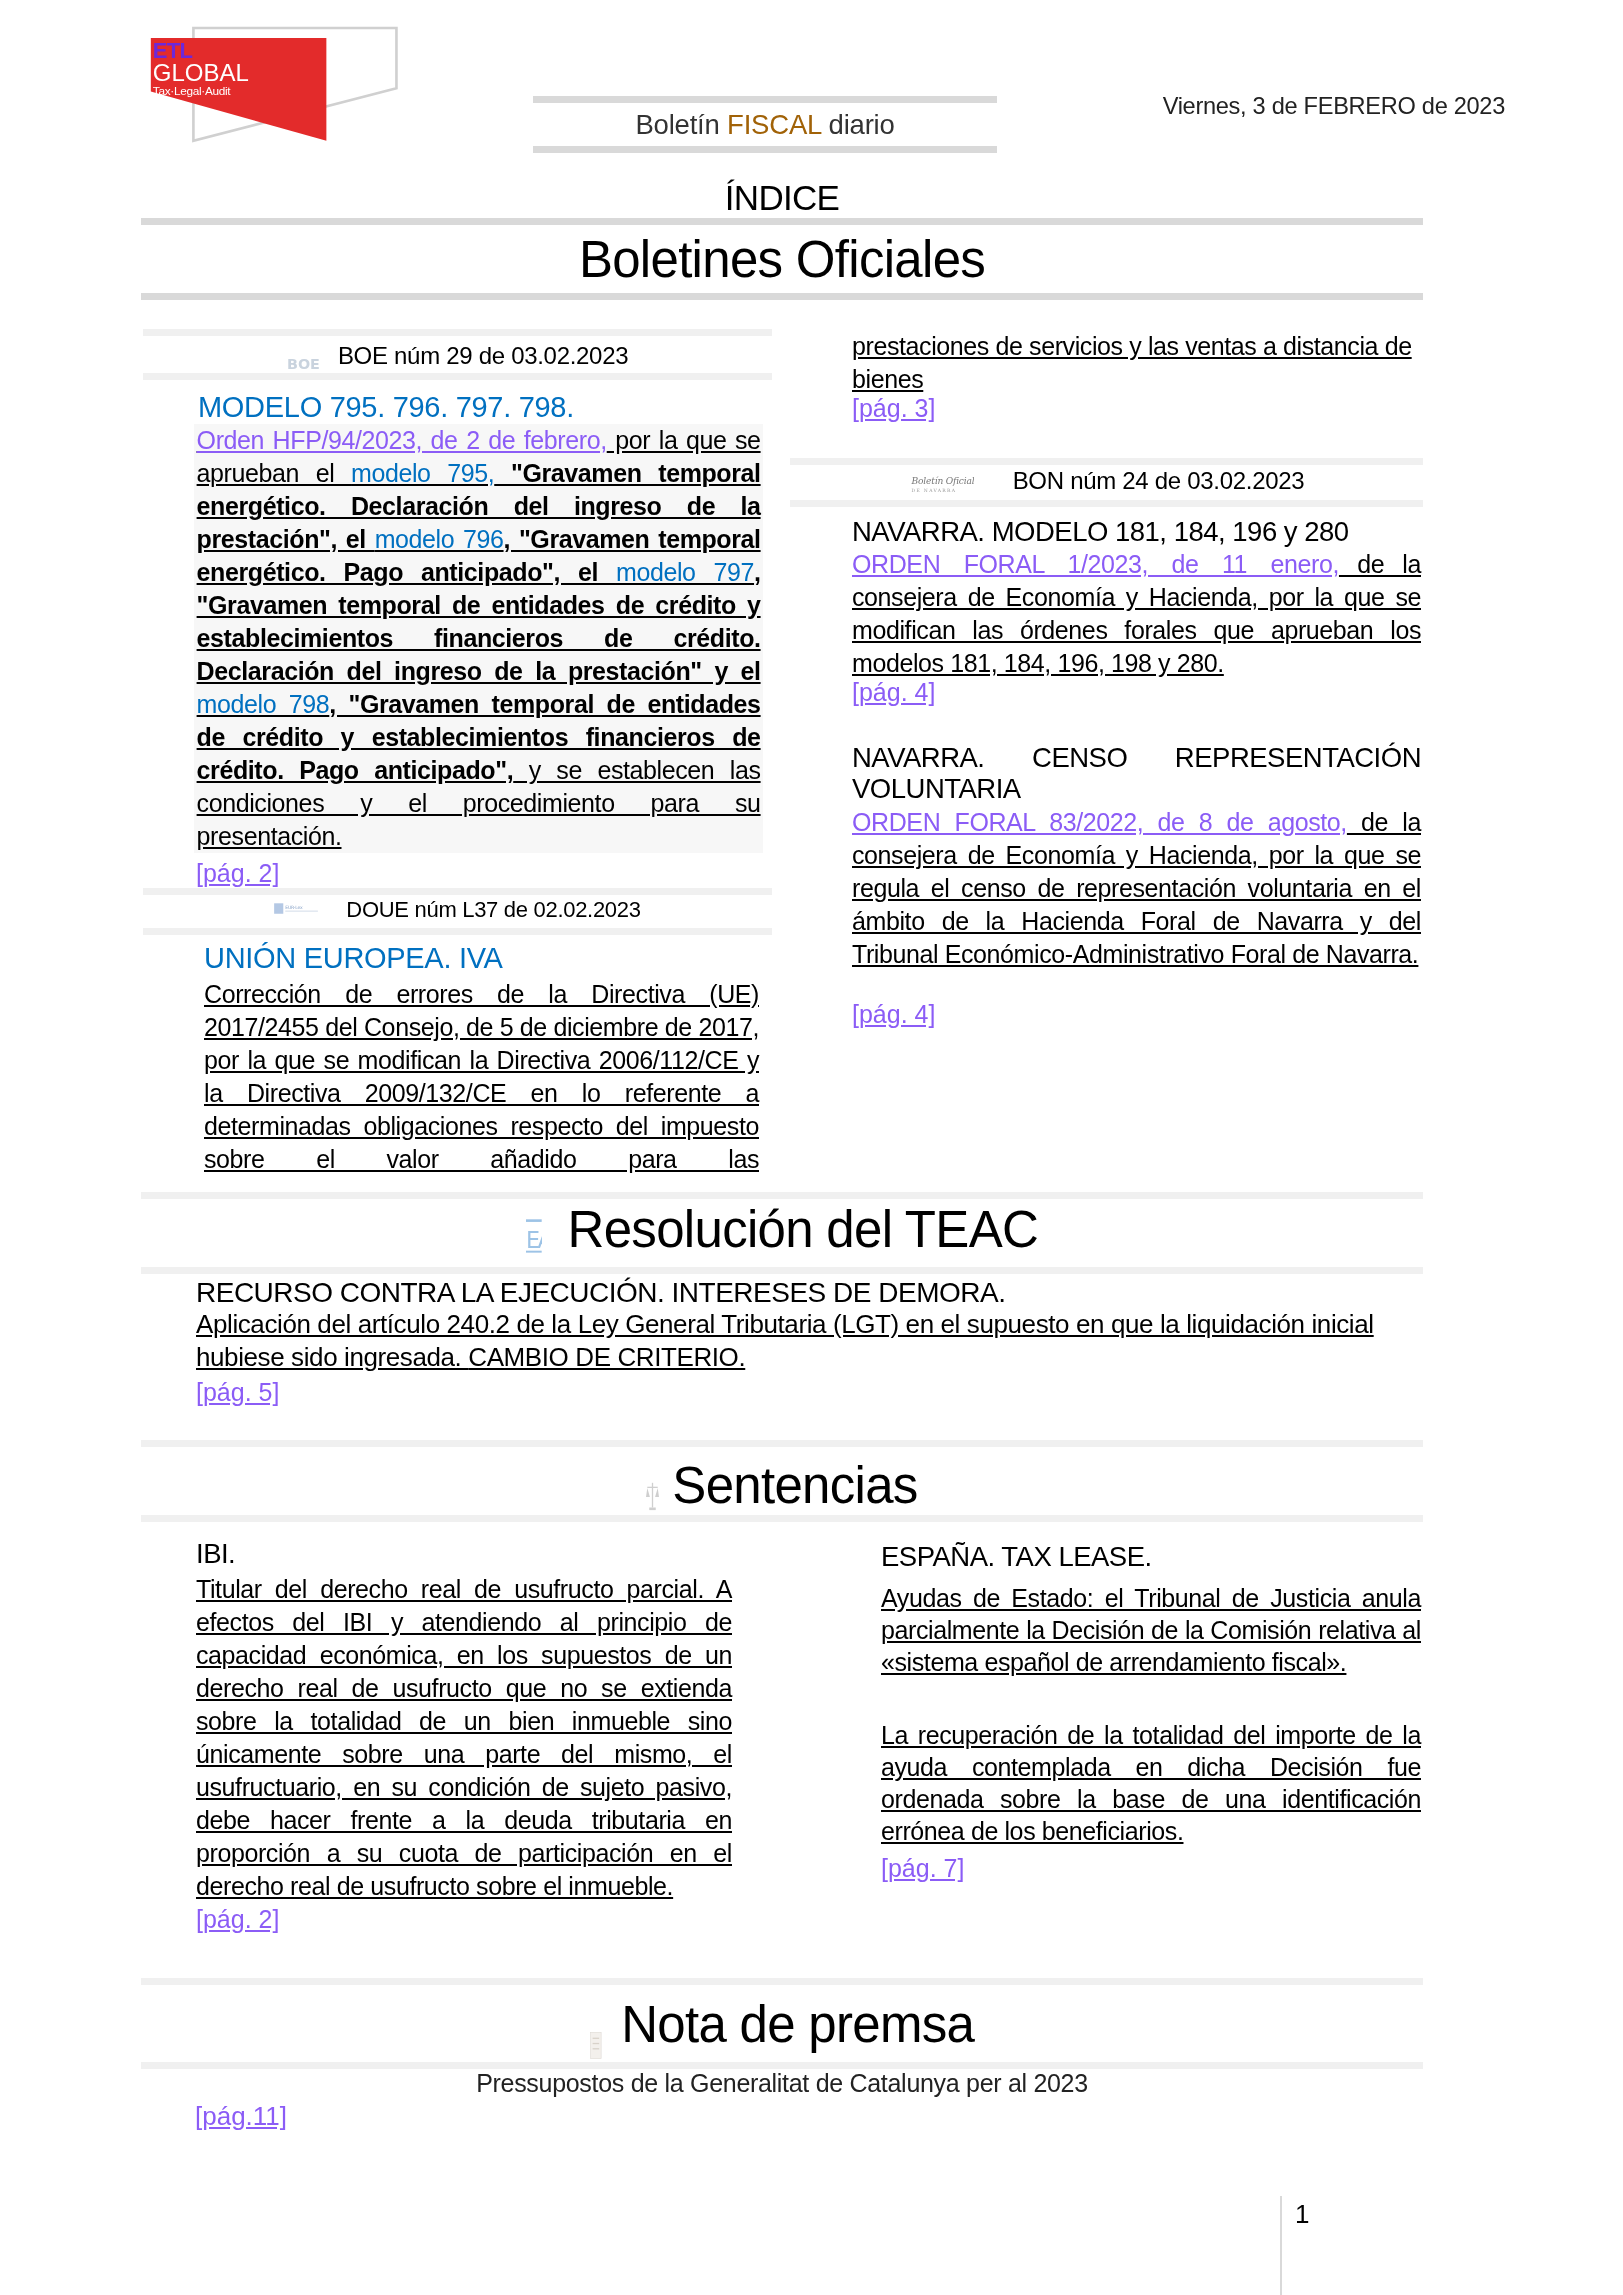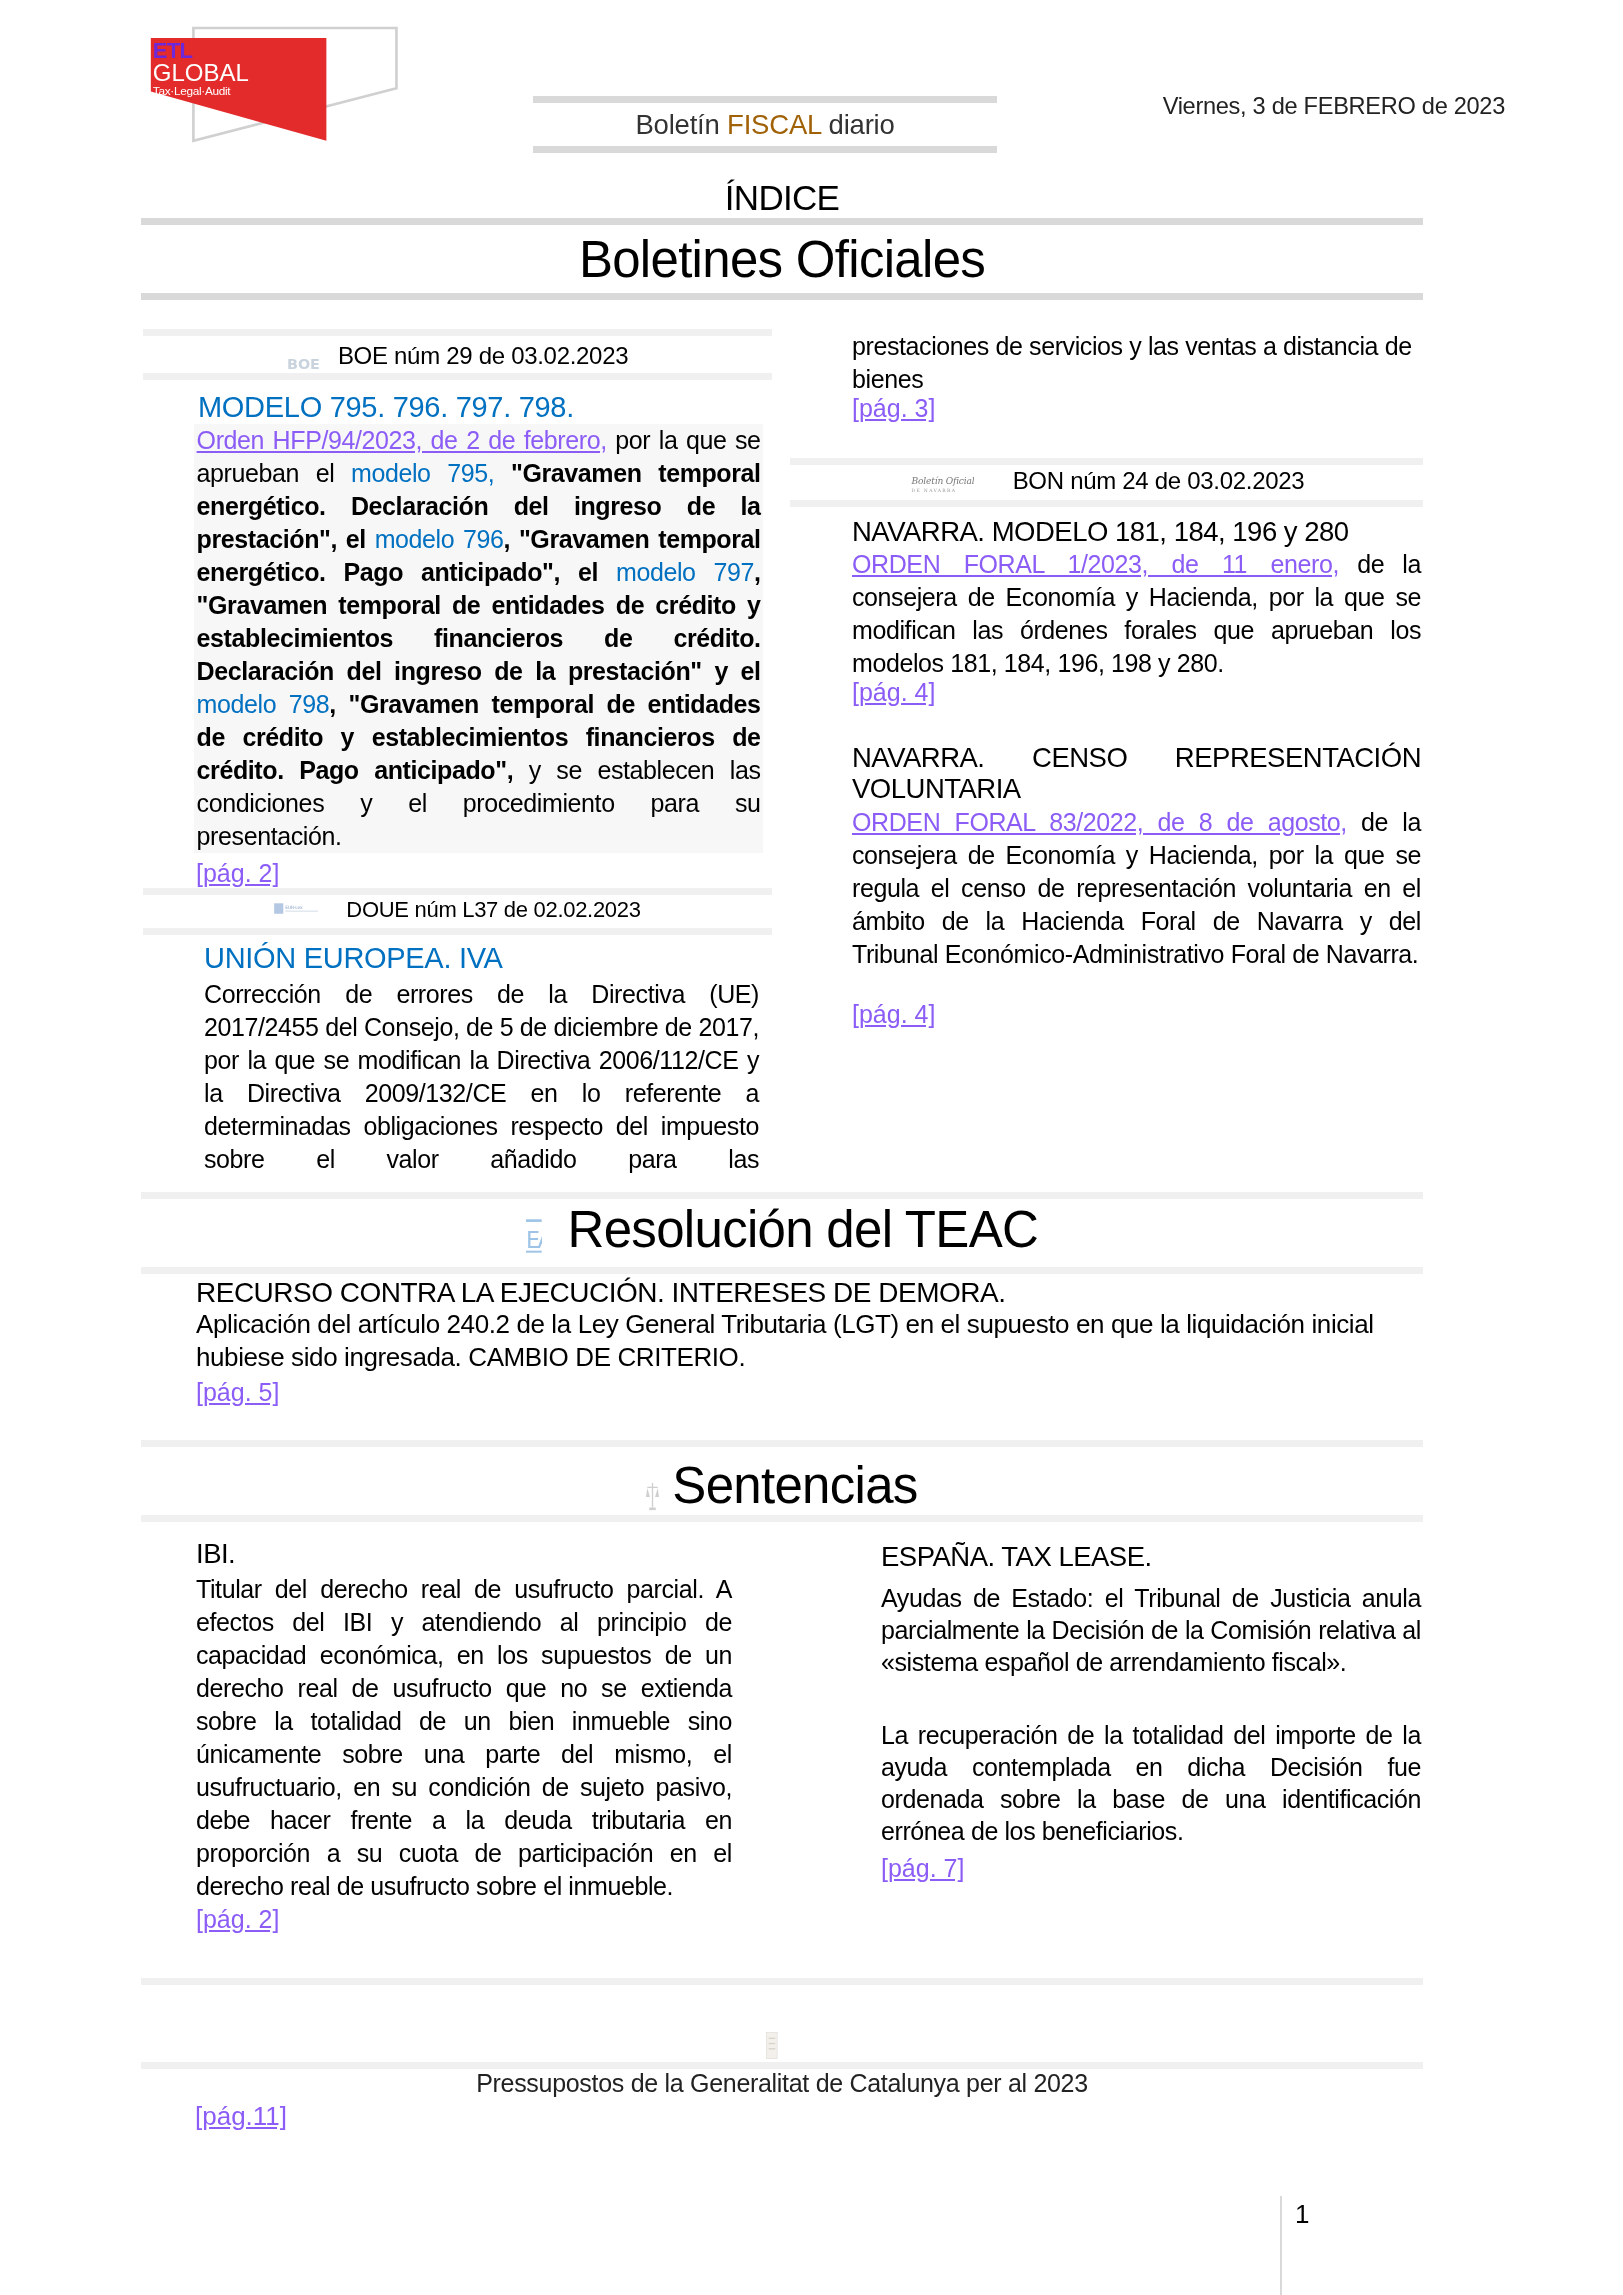--- a/index.html
+++ b/index.html
@@ -1,21 +1,21 @@
 <!DOCTYPE html>
 <html style="font-size:10.5px"><head>
 <meta charset="utf-8">
 <style>
   html, body { margin: 0; padding: 0; background: #ffffff; }
   body { width: 1623px; height: 2295px; position: relative; overflow: hidden;
          font-family: "Liberation Sans", "DejaVu Sans", sans-serif; color: #000; }
   .abs { position: absolute; }
   .rule { position: absolute; background: #d9d9d9; height: 6.5px; }
   .rule.light { background: #f0f0f0; }
-  .txt { font-size: 25px; line-height: 33px; text-align: justify; font-stretch: condensed; letter-spacing: -0.4px; }
+  .txt { font-size: 25px; line-height: 33px; text-align: justify; font-stretch: condensed; letter-spacing: -0.4px; text-decoration: underline; }
   .blue { color: #0070c0; }
   a.link { color: #8b5cf6; text-decoration: underline; }
   .heading-blue { color: #0070c0; font-size: 29px; line-height: 37px; letter-spacing: -0.3px; }
   .heading-black { font-size: 27.5px; line-height: 33px; letter-spacing: -0.5px; }
   .section-title { position: absolute; left: 141px; width: 1282px; text-align: center; font-size: 51px; line-height: 59px; letter-spacing: -0.7px; }
   .board-head { position: absolute; text-align: center; font-size: 24px; line-height: 31px; letter-spacing: -0.3px; }
   .shaded { background: #f7f7f7; }
   .logo-red { fill: #e32b2b; }
   .pg-link { font-size: 25px; line-height: 31px; }
   .gray-icon { display: inline-block; vertical-align: middle; }
@@ -147,21 +147,21 @@
 
 <div class="rule light" style="left:141px; top:1978px; width:1282px;"></div>
 <div class="section-title" style="top:1995px;">
   <span class="gray-icon" style="width:11.8px; height:29px; margin-right:19.6px; position:relative; top:-1.3px;">
     <svg width="11.8" height="29" viewBox="0 0 18 44">
         <rect x="1" y="2" width="16" height="40" fill="#f3f0ec" stroke="#e0dcd6"></rect>
         <rect x="4" y="10" width="10" height="2" fill="#d8d2ca"></rect>
         <rect x="4" y="18" width="10" height="2" fill="#d8d2ca"></rect>
         <rect x="4" y="26" width="10" height="2" fill="#d8d2ca"></rect>
       </svg>
-  </span>
+  </span><span>Nota de premsa</span>
 </div>
 <div class="rule light" style="left:141px; top:2062px; width:1282px;"></div>
 
 <div class="abs" style="left:141px; top:2068px; width:1282px; text-align:center; font-size:25px; line-height:31px; color:#222; letter-spacing:-0.3px;">Pressupostos de la Generalitat de Catalunya per al 2023</div>
 <a class="abs link pg-link" href="#" style="left:195px; top:2101px; font-size:26px;">[pág.11]</a>
 
 <div class="abs" style="left:1280px; top:2196px; width:2px; height:99px; background:#d9d9d9;"></div>
 <div class="abs" style="left:1295px; top:2199px; font-size:26px; line-height:30px;">1</div>
 
 

